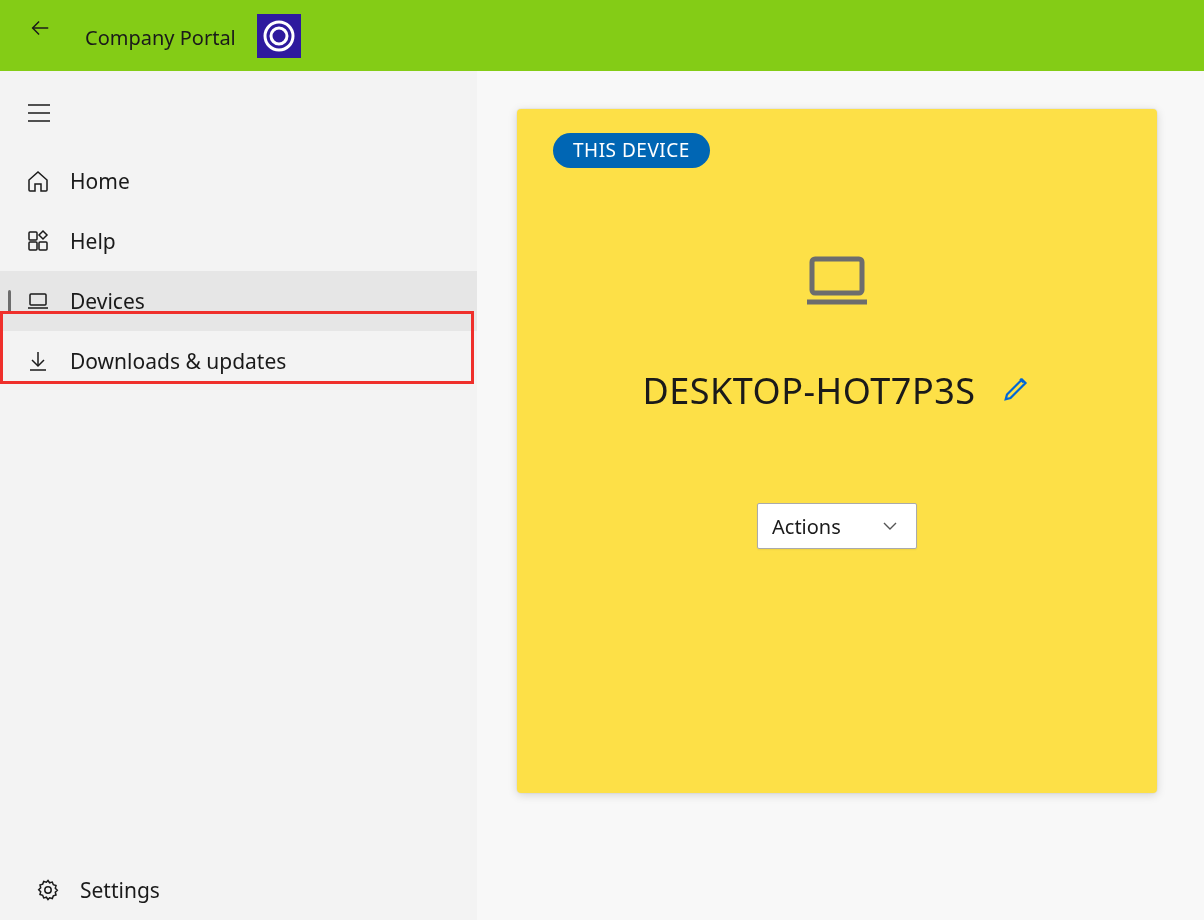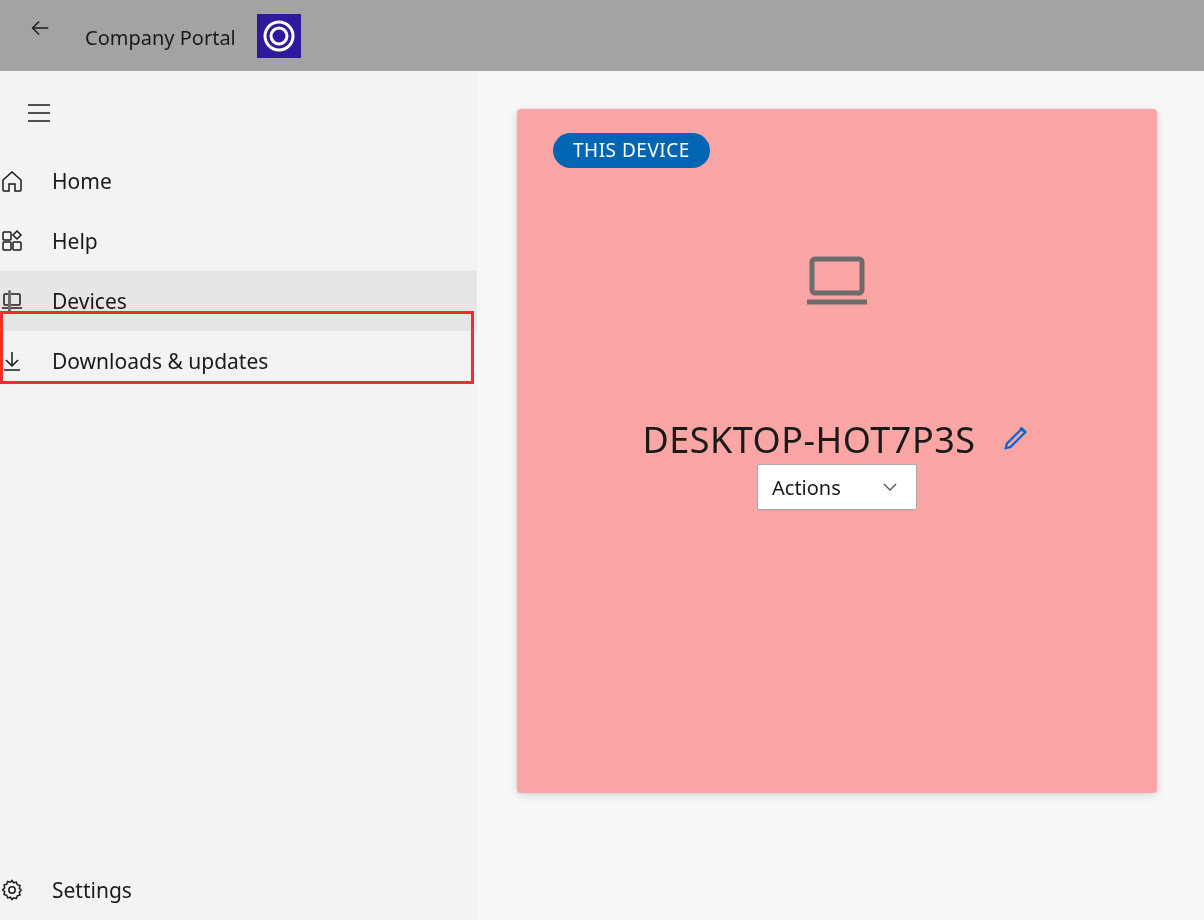--- a/index.html
+++ b/index.html
@@ -1,39 +1,39 @@
 <!DOCTYPE html>
 <html><head>
 <meta charset="utf-8">
 <style>
 *{box-sizing:border-box;margin:0;padding:0;font-family:"Segoe UI",system-ui,-apple-system,sans-serif}
 html,body{width:1204px;height:920px;overflow:hidden}
-.titlebar{height:71px;background:#a3a3a3;display:flex;align-items:center;position:relative}
+.titlebar{height:71px;background:#84cc16;display:flex;align-items:center;position:relative}
 .back-btn{position:absolute;left:28px;top:16px;width:24px;height:24px;display:flex;align-items:center;justify-content:center;cursor:pointer}
 .app-title{position:absolute;left:85px;top:24px;font-size:20px;color:#1a1a1a}
 .app-logo{position:absolute;left:257px;top:14px;width:44px;height:44px;background:#2e1a9e;display:flex;align-items:center;justify-content:center}
 .body{display:flex;height:849px}
 .sidebar{width:477px;background:#f3f3f3;display:flex;flex-direction:column;position:relative}
 .hamburger{position:absolute;left:28px;top:33px;cursor:pointer}
 .nav-list{position:absolute;left:0;top:80px;width:100%}
-.nav-item{display:flex;align-items:center;height:60px;gap:28px;cursor:pointer;position:relative}
+.nav-item{display:flex;align-items:center;height:60px;padding-left:26px;gap:20px;cursor:pointer;position:relative}
 .nav-item.selected{background:#e6e6e6}
 .nav-item.selected::before{content:"";position:absolute;left:8px;top:19px;width:3px;height:22px;background:#6d6d6d;border-radius:2px}
 .nav-item .icon{width:24px;height:24px;display:flex;align-items:center;justify-content:center}
 .nav-item .label{font-size:21px;color:#1a1a1a}
 .highlight-box{position:absolute;left:0;top:240px;width:474px;height:73px;border:3px solid #ef2f2b;pointer-events:none}
-.settings-item{position:absolute;left:0;bottom:0;width:100%}
+.settings-item{position:absolute;left:10px;bottom:0;width:100%}
 .main{flex:1;background:#f8f8f8;padding:38px 40px 40px 40px}
-.card{width:640px;min-height:684px;background:#fca5a5;border-radius:4px;box-shadow:0 2px 10px rgba(0,0,0,.15),0 0 0 1px rgba(0,0,0,.03);padding:24px 36px 40px 36px;display:flex;flex-direction:column;align-items:center;position:relative}
+.card{width:640px;min-height:684px;background:#fde047;border-radius:4px;box-shadow:0 2px 10px rgba(0,0,0,.15),0 0 0 1px rgba(0,0,0,.03);padding:24px 36px 40px 36px;display:flex;flex-direction:column;align-items:center;position:relative}
 .badge{align-self:flex-start;background:#0066b4;color:#fff;font-size:19px;font-weight:400;padding:4px 20px 5px 20px;border-radius:20px;letter-spacing:.5px}
 .device-icon{margin-top:88px}
-.device-name-row{display:flex;align-items:center;gap:26px;margin-top:104px}
+.device-name-row{display:flex;align-items:center;gap:26px;margin-top:55px}
 .device-name{font-size:36px;font-weight:400;color:#1a1a1a;letter-spacing:.5px}
 .edit-btn{cursor:pointer}
-.actions-dd{width:160px;height:46px;border:1px solid #aaa;background:#fff;display:flex;align-items:center;justify-content:space-between;padding:0 18px 0 14px;cursor:pointer;border-radius:2px;box-shadow:0 1px 2px rgba(0,0,0,.06)}
+.actions-dd{margin-top:88px;width:160px;height:46px;border:1px solid #aaa;background:#fff;display:flex;align-items:center;justify-content:space-between;padding:0 18px 0 14px;cursor:pointer;border-radius:2px;box-shadow:0 1px 2px rgba(0,0,0,.06)}
 .actions-dd .dd-label{font-size:20px;color:#1a1a1a}
 </style>
 </head>
 <body>
 
 <div class="titlebar">
   <div class="back-btn">
     <svg width="22" height="22" viewBox="0 0 24 24" fill="none" stroke="#1a1a1a" stroke-width="1.6">
         <path d="M11 5l-7 7 7 7"></path>
         <path d="M4 12h17"></path>

